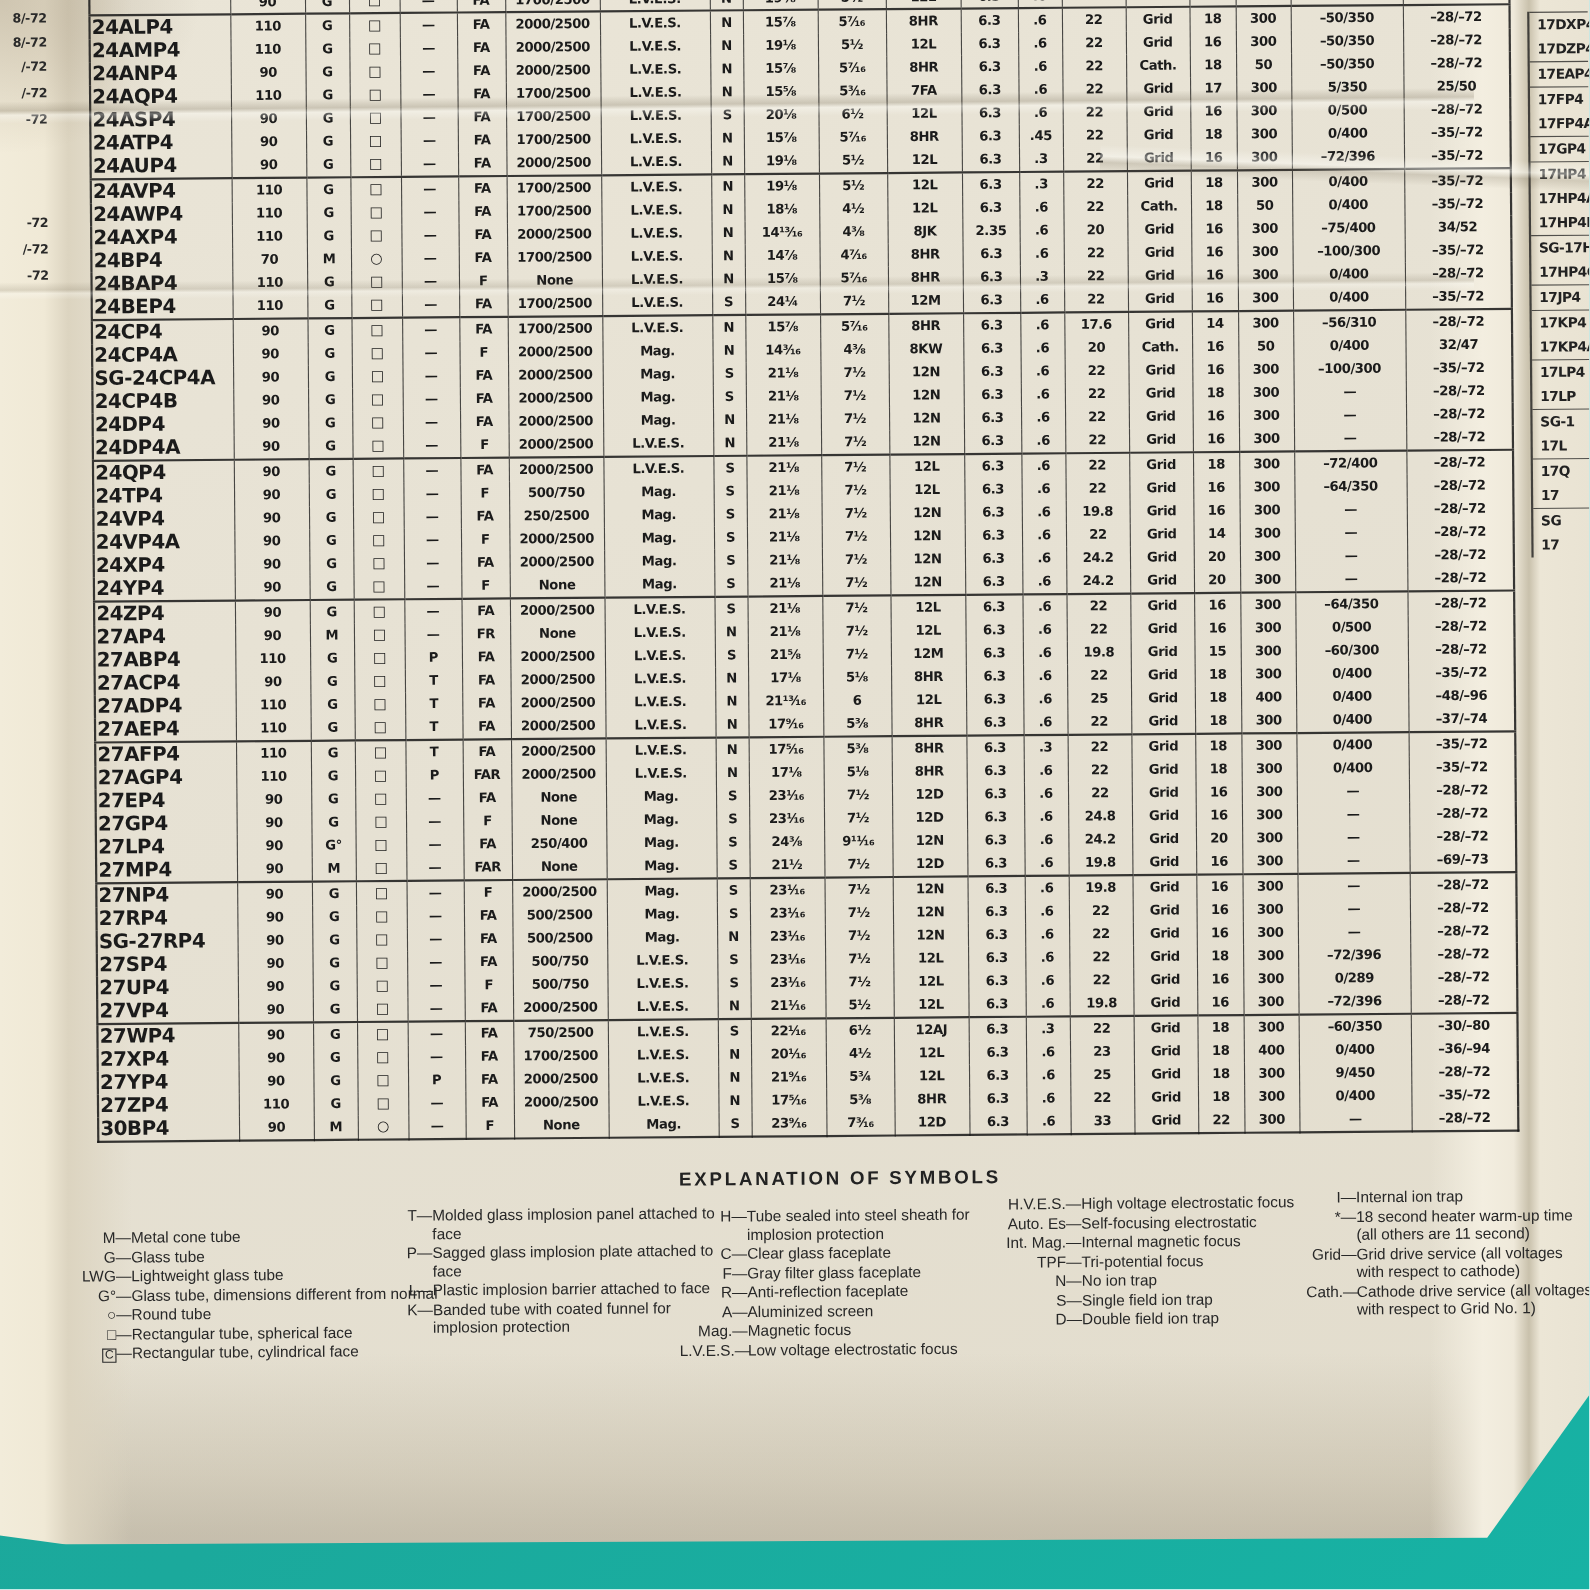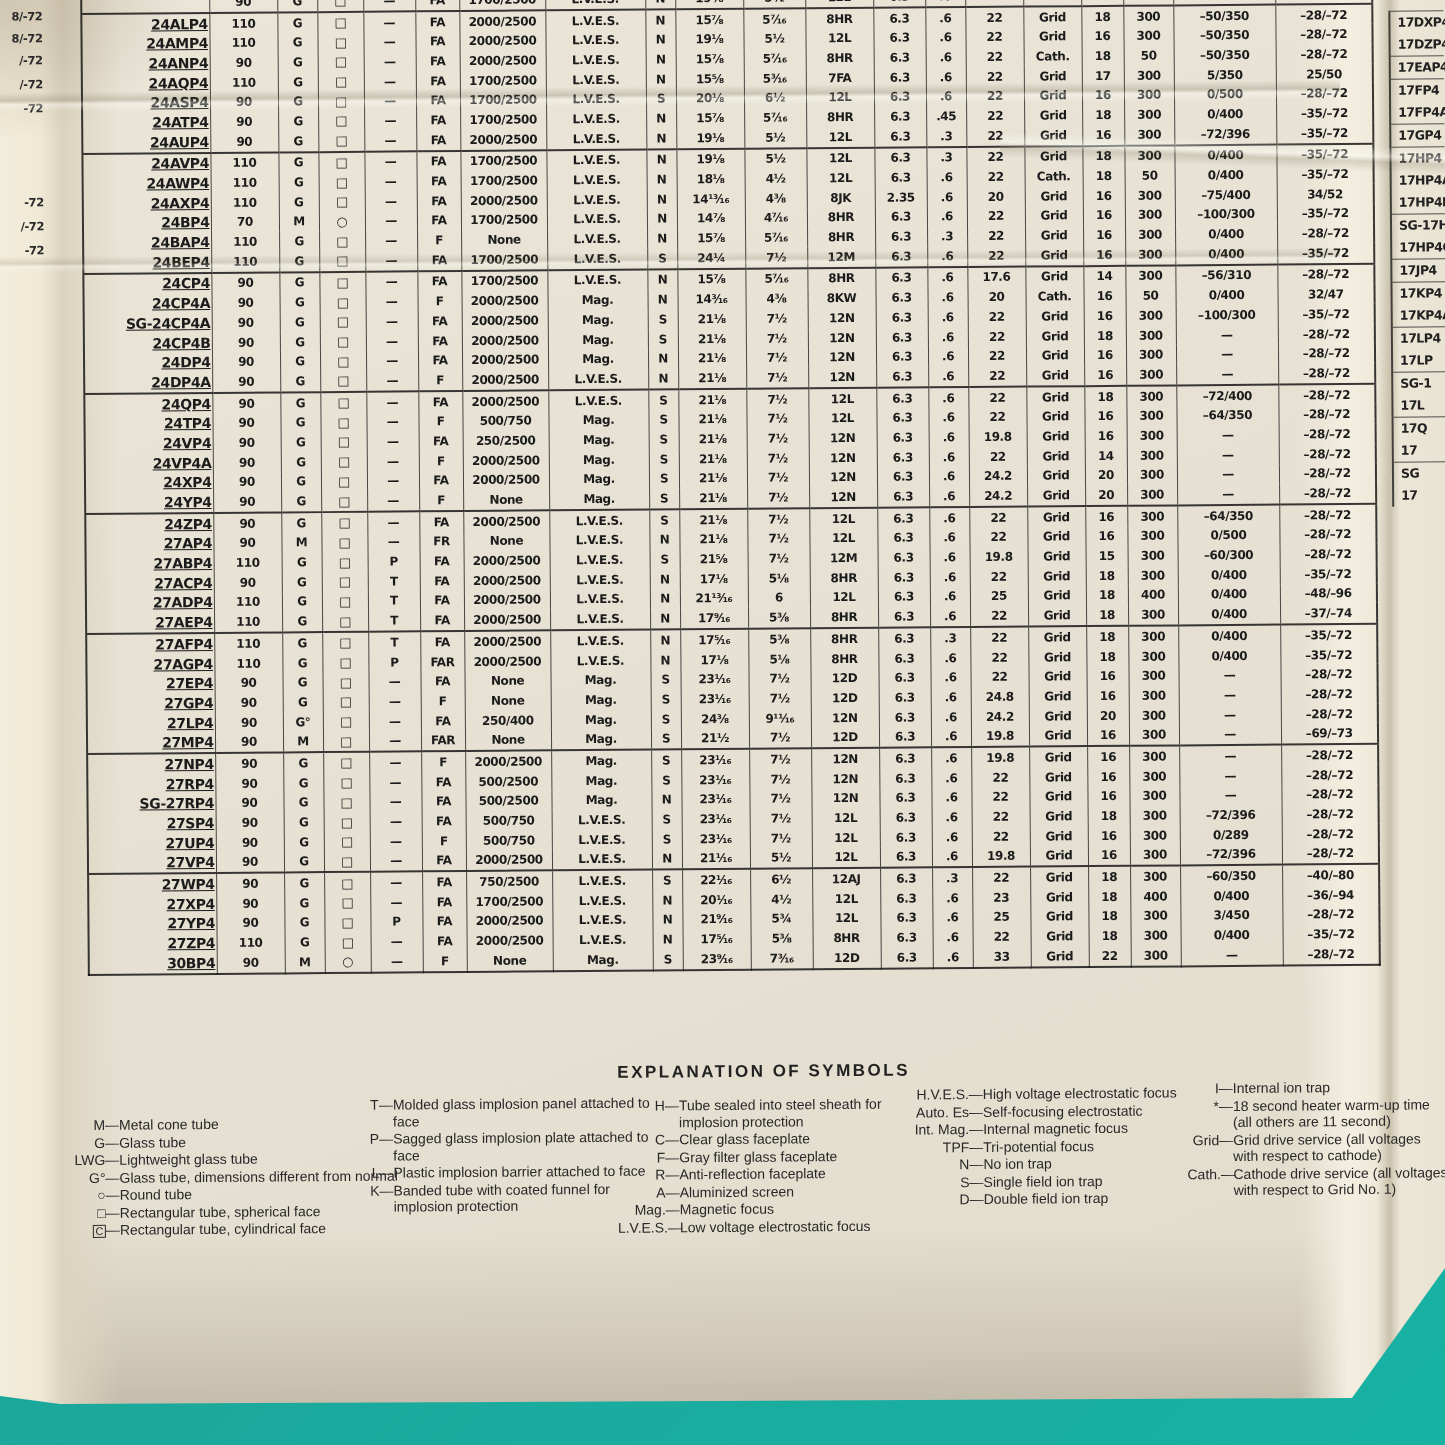--- a/index.html
+++ b/index.html
@@ -25,21 +25,21 @@
     background:linear-gradient(to bottom,rgba(0,0,0,0),rgba(95,84,62,.16) 45%,rgba(255,255,250,.30) 65%,rgba(0,0,0,0));}
   .crease-h3{left:1000px;top:140px;width:445px;height:26px;transform:rotate(2.2deg);
     background:linear-gradient(to bottom,rgba(0,0,0,0),rgba(255,255,250,.45) 40%,rgba(95,84,62,.18) 62%,rgba(0,0,0,0));}
   
   .tube-table{position:absolute;left:84px;top:-14px;width:1291px;border-collapse:collapse;table-layout:fixed;}
   .tube-table td{height:19.7px;padding:0 1px;border-left:1.5px solid rgba(25,25,25,.78);
     font-family:"DejaVu Sans",sans-serif;font-size:12px;font-weight:bold;letter-spacing:-0.4px;
     text-align:center;vertical-align:middle;white-space:nowrap;overflow:hidden;color:#1b1b1b;}
   .tube-table{border:2.4px solid rgba(22,22,22,.85);}
   .tube-table tr.gs td{border-top:2.4px solid rgba(22,22,22,.85);}
-  .tube-table td.c0{text-align:right;font-size:14px;text-decoration:underline;}
+  .tube-table td.c0{text-align:left;font-size:18px;}
   .tube-table td.c3{font-size:13px;font-weight:normal;}
   
   .frag{position:absolute;left:0;width:46px;text-align:right;font-family:"DejaVu Sans",sans-serif;
         font-size:11.5px;font-weight:bold;letter-spacing:-0.4px;color:#2a2a2a;overflow:hidden;}
   
   .strip{position:absolute;left:1392px;top:16px;width:53px;border-left:2px solid rgba(30,30,30,.8);}
   .strip-item{height:22px;line-height:22px;padding-left:7px;font-family:"DejaVu Sans",sans-serif;
         font-size:12.5px;font-weight:bold;letter-spacing:-0.5px;white-space:nowrap;color:#222;}
   .strip-item.sep{border-top:1.8px solid rgba(30,30,30,.75);}
   
@@ -1081,21 +1081,21 @@
               <td class="c9">22¹⁄₁₆</td>
               <td class="c10">6½</td>
               <td class="c11">12AJ</td>
               <td class="c12">6.3</td>
               <td class="c13">.3</td>
               <td class="c14">22</td>
               <td class="c15">Grid</td>
               <td class="c16">18</td>
               <td class="c17">300</td>
               <td class="c18">–60/350</td>
-              <td class="c19">–40/–80</td>
+              <td class="c19">–30/–80</td>
             </tr>
             <tr>
               <td class="c0">27XP4</td>
               <td class="c1">90</td>
               <td class="c2">G</td>
               <td class="c3">□</td>
               <td class="c4">—</td>
               <td class="c5">FA</td>
               <td class="c6">1700/2500</td>
               <td class="c7">L.V.E.S.</td>
@@ -1124,21 +1124,21 @@
               <td class="c8">N</td>
               <td class="c9">21⁹⁄₁₆</td>
               <td class="c10">5¾</td>
               <td class="c11">12L</td>
               <td class="c12">6.3</td>
               <td class="c13">.6</td>
               <td class="c14">25</td>
               <td class="c15">Grid</td>
               <td class="c16">18</td>
               <td class="c17">300</td>
-              <td class="c18">3/450</td>
+              <td class="c18">9/450</td>
               <td class="c19">–28/–72</td>
             </tr>
             <tr>
               <td class="c0">27ZP4</td>
               <td class="c1">110</td>
               <td class="c2">G</td>
               <td class="c3">□</td>
               <td class="c4">—</td>
               <td class="c5">FA</td>
               <td class="c6">2000/2500</td>

